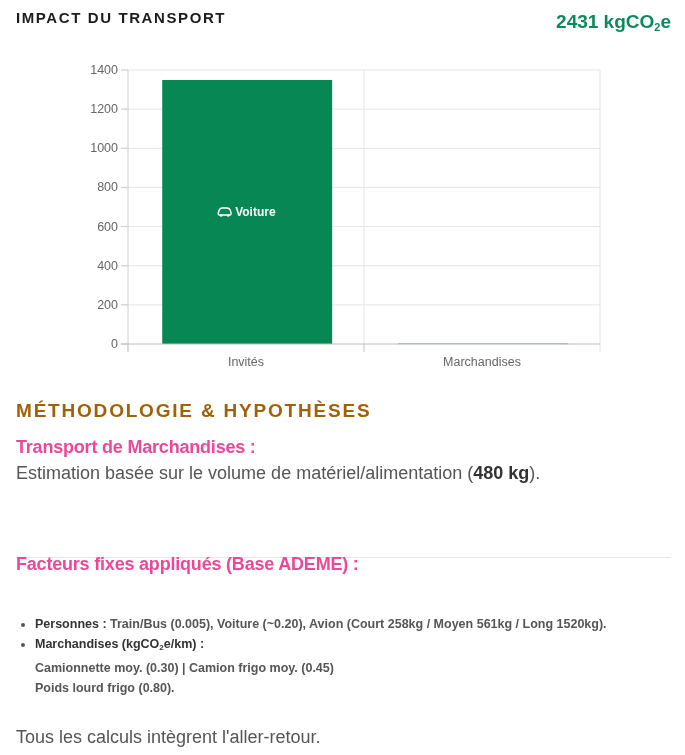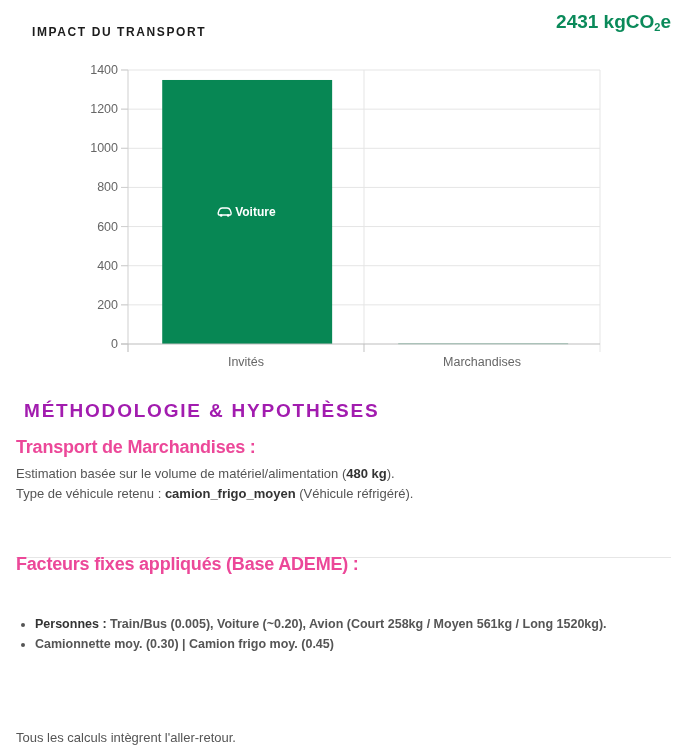--- a/index.html
+++ b/index.html
@@ -1,28 +1,28 @@
 <!DOCTYPE html>
 <html><head>
 <meta charset="utf-8">
 <style>
   html, body { margin: 0; padding: 0; background: #ffffff; }
   body { width: 685px; height: 755px; position: relative; overflow: hidden;
          font-family: "Liberation Sans", sans-serif; color: #222; }
-  .h1 { position: absolute; left: 16px; top: 9px; font-size: 12px; font-weight: bold;
-        letter-spacing: 1.6px; color: #1c1c1c; margin: 16px; }
+  .h1 { position: absolute; left: 16px; top: 9px; font-size: 15px; font-weight: bold;
+        letter-spacing: 1.6px; color: #1c1c1c; margin: 0; }
   .total { position: absolute; right: 14px; top: 11px; font-size: 19px; font-weight: bold;
            color: #0b8a5a; }
   .total sub { font-size: 11px; vertical-align: -3px; }
   #chart { position: absolute; left: 0; top: 55px; }
-  .h2 { position: absolute; left: 24px; top: 400px; font-size: 19px; font-weight: bold;
-        letter-spacing: 1.8px; color: #a21caf; margin: 0; }
+  .h2 { position: absolute; left: 16px; top: 400px; font-size: 19px; font-weight: bold;
+        letter-spacing: 1.8px; color: #a16207; margin: 0; }
   .h3 { position: absolute; left: 16px; font-size: 18px; font-weight: bold; color: #ec4899;
         margin: 0; letter-spacing: -0.2px; }
-  .para { position: absolute; left: 16px; right: 14px; font-size: 13px; line-height: 19.5px;
+  .para { position: absolute; left: 16px; right: 14px; font-size: 18px; line-height: 19.5px;
           color: #555; margin: 0; }
   .para b { color: #333; }
   .divider { position: absolute; left: 16px; right: 14px; top: 557px; height: 0;
              border-top: 1px solid #e6e6e6; }
   ul.factors { position: absolute; left: 16px; right: 14px; top: 614px; margin: 0; padding: 0 0 0 19px;
                font-size: 12.5px; line-height: 20px; color: #555; }
   ul.factors li { margin: 0; font-weight: bold; }
   ul.factors b { color: #333; }
   ul.factors sub { font-size: 8px; vertical-align: -2px; }
   .sub-line { display: block; }
@@ -85,27 +85,27 @@
       <line x1="128" x2="128" y1="15" y2="297" stroke="#cfcfcf" stroke-width="1"></line>
       <line x1="121" x2="600" y1="289" y2="289" stroke="#bdbdbd" stroke-width="1"></line>
     </g>
 </svg>
 
 <h2 class="h2">MÉTHODOLOGIE &amp; HYPOTHÈSES</h2>
 <h3 class="h3" style="top:437px;">Transport de Marchandises :</h3>
 
 <p class="para" style="top:464px;">
   <span class="sub-line"><span>Estimation basée sur le volume de matériel/alimentation (</span><b>480 kg</b><span>).</span></span>
-  <span class="sub-line"><span>Type de véhicule retenu : </span><b>camion_frigo_moyen</b><span> (Véhicule réfrigéré).</span></span>
 </p>
 
 <div class="divider"></div>
 
 <h3 class="h3" style="top:554px;">Facteurs fixes appliqués (Base ADEME) :</h3>
 
 <ul class="factors">
   <li><b>Personnes :</b><span> Train/Bus (0.005), Voiture (~0.20), Avion (Court 258kg / Moyen 561kg / Long 1520kg).</span></li>
-  <li>
+  <li><b><span>Marchandises (kgCO</span><sub>2</sub><span>e/km) :</span></b>
     <span class="sub-line">Camionnette moy. (0.30) | Camion frigo moy. (0.45)</span>
+    <span class="sub-line">Poids lourd frigo (0.80).</span>
   </li>
 </ul>
 
 <p class="para" style="top:728px;">Tous les calculs intègrent l'aller-retour.</p>
 
 </body></html>

